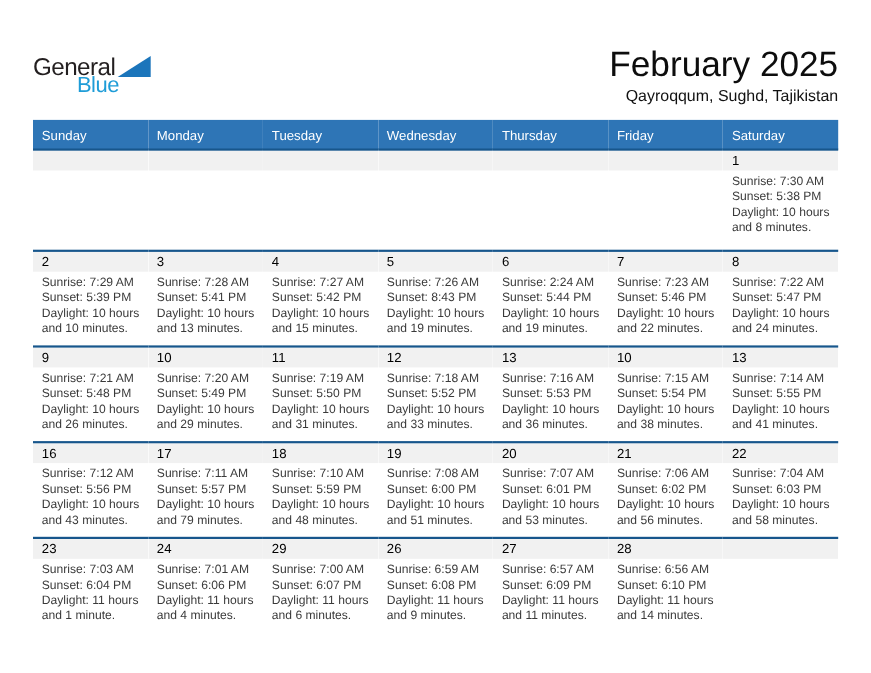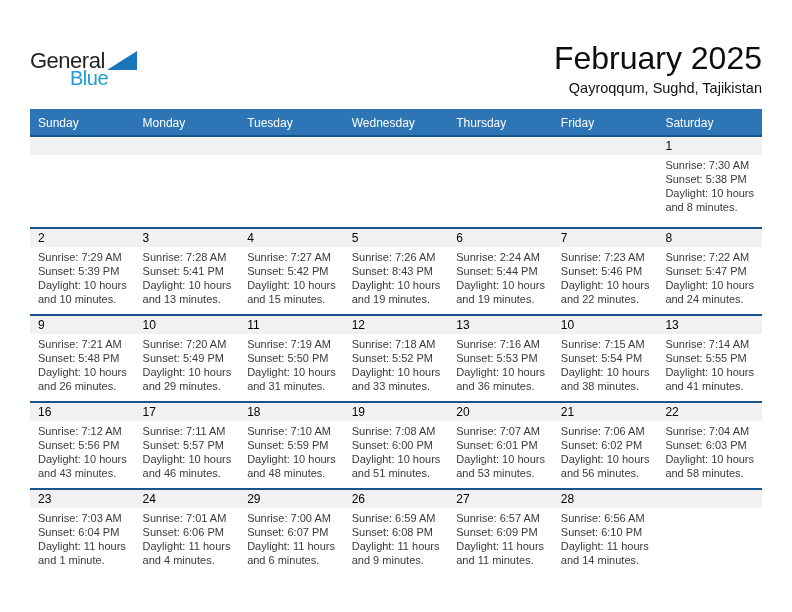--- a/index.html
+++ b/index.html
@@ -256,21 +256,21 @@
             <div class="line">Daylight: 10 hours</div>
             <div class="line">and 43 minutes.</div>
           </div>
         </td>
         <td class="cell">
           <div class="band">17</div>
           <div class="info">
             <div class="line">Sunrise: 7:11 AM</div>
             <div class="line">Sunset: 5:57 PM</div>
             <div class="line">Daylight: 10 hours</div>
-            <div class="line">and 46 minutes.</div>
+            <div class="line">and 79 minutes.</div>
           </div>
         </td>
         <td class="cell">
           <div class="band">18</div>
           <div class="info">
             <div class="line">Sunrise: 7:10 AM</div>
             <div class="line">Sunset: 5:59 PM</div>
             <div class="line">Daylight: 10 hours</div>
             <div class="line">and 48 minutes.</div>
           </div>

